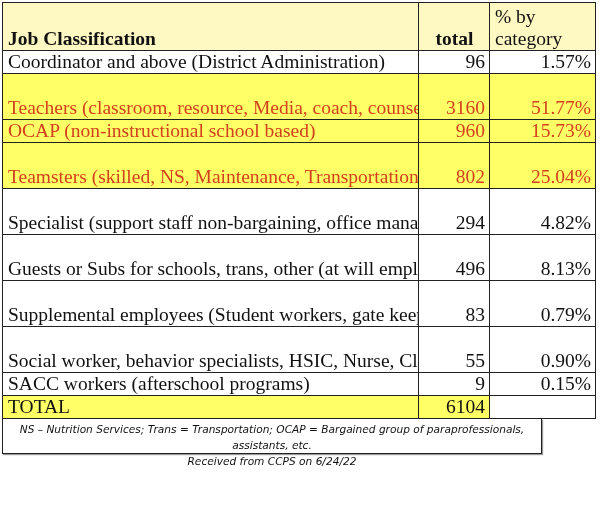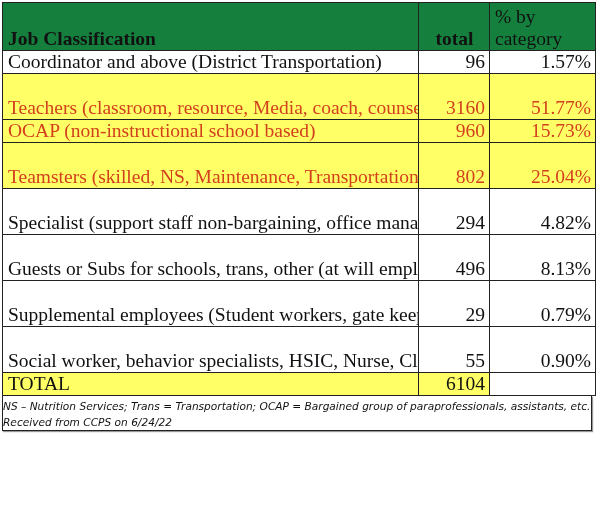--- a/index.html
+++ b/index.html
@@ -17,43 +17,43 @@
   table.main td, table.main th {
     border: 1.5px solid #222;
     padding: 0 4px 0 5px;
     vertical-align: bottom;
     overflow: hidden;
     white-space: nowrap;
   }
   col.c1 { width: 416px; }
   col.c2 { width: 71px; }
   col.c3 { width: 106px; }
-  th { font-weight: normal; background: #15803d; }
+  th { font-weight: normal; background: #fef9c3; }
   th.h-job { text-align: left; font-weight: bold; }
   th.h-total { text-align: center; font-weight: bold; }
   th.h-pct { text-align: left; }
   tr.head { height: 48px; }
   tr.r1 { height: 23px; }
   tr.r2 { height: 46px; }
   td.num { text-align: right; }
   td.lbl { white-space: normal; }
   tr.hl td { background: #FFFF66; color: #D2401E; }
   tr.total td.lbl, tr.total td.num { background: #FFFF66; }
   tr.total td.blank { background: #ffffff; }
   .foot {
     border: 1.5px solid #222;
     border-top: none;
-    width: 590px;
+    width: 540px;
     height: 35px;
     box-sizing: border-box;
     font-family: "DejaVu Sans", "Liberation Sans", sans-serif;
     font-style: italic;
     font-size: 10.6px;
     line-height: 16px;
-    text-align: left;
+    text-align: center;
     padding-top: 2px;
     color: #111;
     box-shadow: 1px 1px 1px #999;
   }
 </style>
 </head>
 <body>
 
 <div class="wrap">
   <table class="main">
@@ -66,21 +66,21 @@
       <tr class="head">
         <th class="h-job">Job Classification</th>
         <th class="h-total">total</th>
         <th class="h-pct" style="white-space:normal;line-height:22px;">
           <span>% by category</span>
         </th>
       </tr>
     </thead>
     <tbody id="tbody">
         <tr class="r1">
-          <td class="lbl">Coordinator and above (District Transportation)</td>
+          <td class="lbl">Coordinator and above (District Administration)</td>
           <td class="num">96</td>
           <td class="num">1.57%</td>
         </tr>
         <tr class="r2 hl">
           <td class="lbl">Teachers (classroom, resource, Media, coach, counselor)</td>
           <td class="num">3160</td>
           <td class="num">51.77%</td>
         </tr>
         <tr class="r1 hl">
           <td class="lbl">OCAP (non-instructional school based)</td>
@@ -97,27 +97,32 @@
           <td class="num">294</td>
           <td class="num">4.82%</td>
         </tr>
         <tr class="r2">
           <td class="lbl">Guests or Subs for schools, trans, other (at will employee)</td>
           <td class="num">496</td>
           <td class="num">8.13%</td>
         </tr>
         <tr class="r2">
           <td class="lbl">Supplemental employees (Student workers, gate keepers, etc)</td>
-          <td class="num">29</td>
+          <td class="num">83</td>
           <td class="num">0.79%</td>
         </tr>
         <tr class="r2">
           <td class="lbl">Social worker, behavior specialists, HSIC, Nurse, Clinic Aide</td>
           <td class="num">55</td>
           <td class="num">0.90%</td>
+        </tr>
+        <tr class="r1">
+          <td class="lbl">SACC workers (afterschool programs)</td>
+          <td class="num">9</td>
+          <td class="num">0.15%</td>
         </tr>
         <tr class="r1 total">
           <td class="lbl">TOTAL</td>
           <td class="num">6104</td>
           <td class="num blank"></td>
         </tr>
       </tbody>
   </table>
   <div class="foot">
     <div>NS – Nutrition Services; Trans = Transportation; OCAP = Bargained group of paraprofessionals, assistants, etc.</div>

